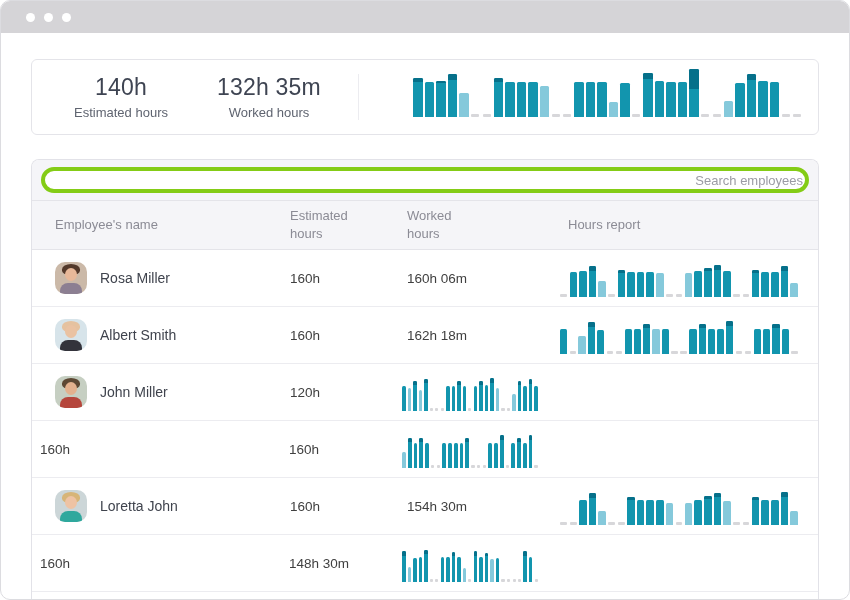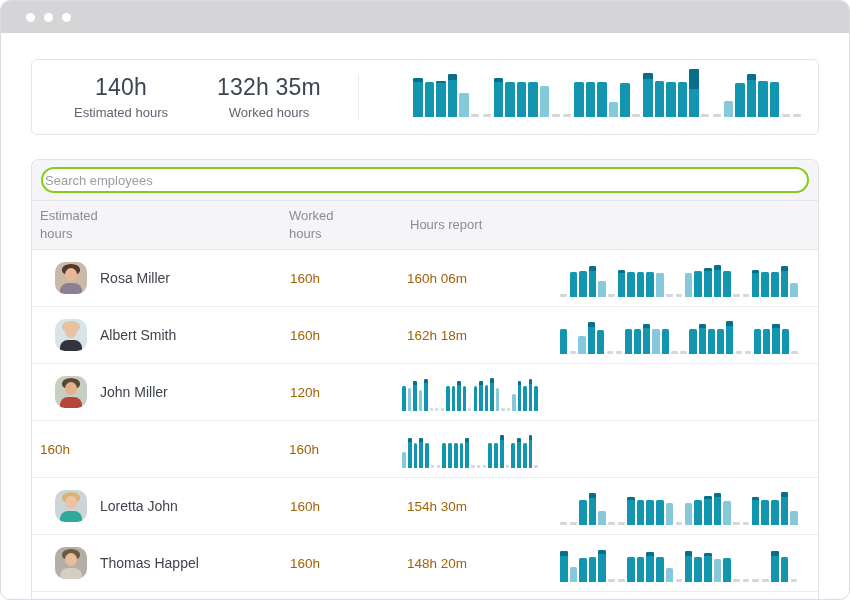--- a/index.html
+++ b/index.html
@@ -24,36 +24,36 @@
   
   .slot{flex:1;display:flex;align-items:flex-end;justify-content:center;height:100%;}
   .bar{width:100%;border-radius:1.5px 1.5px 0 0;position:relative;overflow:hidden;}
   .cap{position:absolute;top:0;left:0;width:100%;}
   .dash{width:88%;height:3px;background:#d7d7da;border-radius:1px;}
 
   
   .table-card{margin-top:24px;border:1px solid #e2e2e8;border-bottom:none;
               border-radius:8px 8px 0 0;overflow:hidden;background:#fff;}
   .search-section{background:#f5f5f8;padding:7px 9px;}
-  .search-input{display:block;width:100%;box-sizing:border-box;height:26px;border:2px solid #84cc16;
-                border-radius:14px;background:#fff;text-align:left;font-size:13px;color:#0369a1;outline:none;}
+  .search-input{display:block;width:100%;box-sizing:border-box;height:26px;border:4px solid #84cc16;
+                border-radius:14px;background:#fff;text-align:right;font-size:13px;color:#0369a1;outline:none;}
   .search-input::placeholder{color:#9b9ba4;}
   .grid{display:grid;grid-template-columns:250px 118px 158px 1fr;}
   .thead{background:#f5f5f8;border-top:1px solid #e4e4e9;border-bottom:1px solid #e4e4e9;
          height:48px;align-items:center;}
   .th{font-size:13px;color:#8b8b95;line-height:1.35;}
   .th-name{padding-left:23px;}
   .th-est{padding-left:8px;width:64px;}
   .th-wrk{padding-left:7px;width:50px;}
   .th-rep{padding-left:10px;}
 
   .row{height:56px;align-items:center;border-bottom:1px solid #ececf0;background:#fff;}
   .name-cell{display:flex;align-items:center;gap:13px;padding-left:23px;}
   .emp-name{font-size:14px;color:#3f434d;}
-  .hours{font-size:13.5px;color:#a16207;}
+  .hours{font-size:13.5px;color:#404040;}
   .hours-est{padding-left:8px;}
   .hours-wrk{padding-left:7px;}
   .report-cell{height:100%;display:flex;align-items:flex-end;padding:0 20px 0 2px;box-sizing:border-box;}
   .mini-chart{width:100%;height:40px;margin-bottom:9px;display:flex;align-items:flex-end;gap:2px;}
 
   
   .avatar{width:32px;height:32px;border-radius:10px;position:relative;overflow:hidden;flex:0 0 32px;}
   .av-face{position:absolute;top:6px;left:10px;width:12px;height:13px;border-radius:50%;}
   .av-hair{position:absolute;top:2px;left:7px;width:18px;height:11px;border-radius:50% 50% 42% 42%;}
   .av-body{position:absolute;bottom:-2px;left:5px;width:22px;height:13px;border-radius:8px 8px 0 0;}
@@ -198,20 +198,21 @@
             <div class="dash" style="background: rgb(215, 215, 218);"></div>
           </div>
         </div>
     </div>
 
     <div class="table-card">
       <div class="search-section">
         <input class="search-input" type="text" placeholder="Search employees" style="">
       </div>
       <div class="grid thead">
+        <div class="th th-name">Employee's name</div>
         <div class="th">
             <div class="th-est">Estimated hours</div>
           </div>
         <div class="th">
             <div class="th-wrk">Worked hours</div>
           </div>
         <div class="th th-rep">Hours report</div>
       </div>
       <div id="rows">
           <div class="grid row">
@@ -714,30 +715,22 @@
                     <div class="cap" style="height: 14.6341%; background: rgb(6, 112, 138);"></div>
                   </div>
                 </div>
                 <div class="slot">
                   <div class="bar" style="height: 36%; background: rgb(133, 201, 219);"></div>
                 </div>
               </div>
             </div>
           </div>
           <div class="grid row">
-            <div class="name-cell">
-              <div class="avatar" style="background: rgb(179, 174, 166);">
-                <div class="av-hair" style="background: rgb(110, 89, 64);"></div>
-                <div class="av-face" style="background: rgb(233, 188, 156);"></div>
-                <div class="av-body" style="background: rgb(211, 205, 194);"></div>
-              </div>
-              <div class="emp-name">Thomas Happel</div>
-            </div>
             <div class="hours hours-est">160h</div>
-            <div class="hours hours-wrk">148h 20m</div>
+            <div class="hours hours-wrk">148h 30m</div>
             <div class="report-cell">
               <div class="mini-chart">
                 <div class="slot">
                   <div class="bar" style="height: 78%; background: rgb(18, 149, 174);">
                     <div class="cap" style="height: 15.3846%; background: rgb(6, 112, 138);"></div>
                   </div>
                 </div>
                 <div class="slot">
                   <div class="bar" style="height: 38%; background: rgb(133, 201, 219);"></div>
                 </div>

